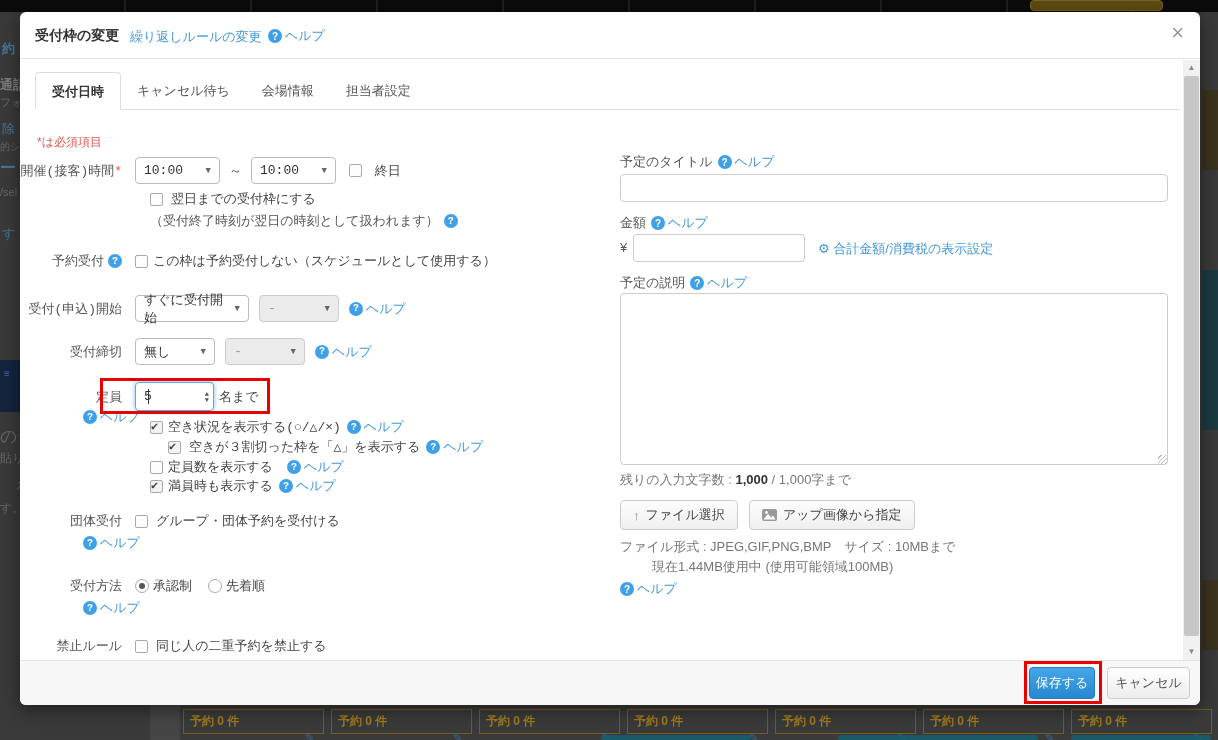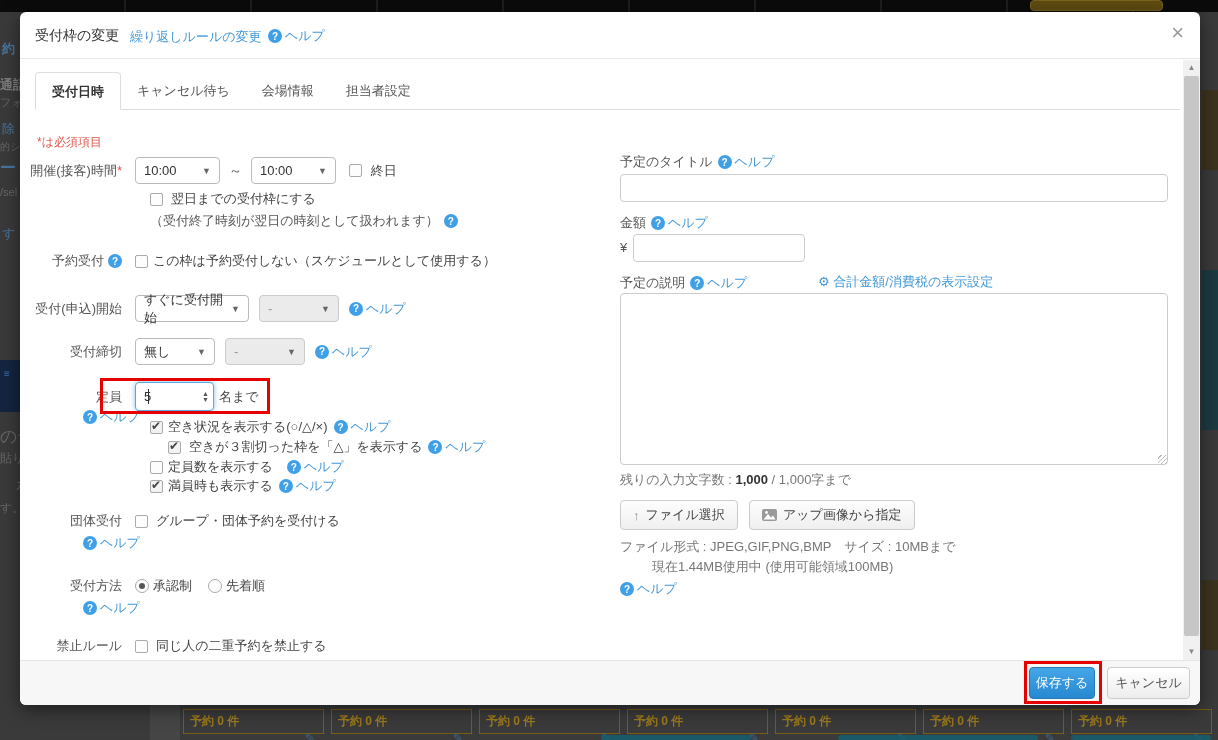--- a/index.html
+++ b/index.html
@@ -18,37 +18,37 @@
            font-size:12px; font-weight:bold; padding:3px 0 0 6px; }
   .bedit { position:absolute; top:731px; color:#3c6f9e; font-size:12px; opacity:.8; }
   .tealbar { position:absolute; top:735px; height:5px; background:#175e6e; border-radius:3px; opacity:.9; }
   .leftband { position:absolute; left:150px; top:705px; width:30px; height:35px; background:#454545; }
   .rblob { position:absolute; left:1202px; width:16px; opacity:.7; }
 
   
   .modal { position:absolute; left:20px; top:12px; width:1180px; height:693px; background:#fff; border-radius:6px;
            box-shadow:0 4px 18px rgba(0,0,0,.5); font-size:13px; color:#333; }
   .mheader { position:absolute; left:0; top:0; right:0; height:47px; border-bottom:1px solid #e5e5e5; }
-  .mtitle { position:absolute; left:15px; top:15px; font-size:14px; font-weight:normal; color:#333; }
+  .mtitle { position:absolute; left:15px; top:15px; font-size:14px; font-weight:bold; color:#333; }
   .hlink { color:#4398d8; cursor:pointer; }
   .mheader .hlink.repeat { position:absolute; left:110px; top:16px; }
   .helpwrap { display:inline-flex; align-items:center; gap:3px; color:#4398d8; cursor:pointer; }
   .mheader .helpwrap { position:absolute; left:248px; top:15px; }
   .qicon { display:inline-flex; align-items:center; justify-content:center; width:14px; height:14px; border-radius:50%;
            background:#3fa0e8; color:#fff; font-size:10px; font-weight:bold; flex:0 0 14px; }
   .closex { position:absolute; right:16px; top:10px; font-size:22px; color:#9a9a9a; cursor:pointer; line-height:1; }
 
   .tabbar { position:absolute; left:15px; top:60px; right:20px; height:38px; border-bottom:1px solid #ddd; display:flex; }
   .tab { padding:10px 16px 0 16px; height:38px; color:#555; cursor:pointer; }
   .tab.active { background:#fff; border:1px solid #ddd; border-bottom:1px solid #fff; border-radius:4px 4px 0 0; font-weight:bold; color:#333; margin-bottom:-1px; }
 
   .reqnote { position:absolute; left:17px; top:122px; color:#e0584f; font-size:12px; }
   .star { color:#e0584f; }
 
-  .row { position:absolute; display:flex; align-items:center; }
+  .row { position:absolute; display:flex; align-items:center;font-family:Liberation Mono, monospace; }
   .flabel { width:115px; text-align:right; padding-right:13px; color:#555; flex:0 0 115px; }
   .sel { display:inline-flex; align-items:center; justify-content:space-between; border:1px solid #bbb; border-radius:4px;
          background:#fff; height:27px; padding:0 8px; color:#333; cursor:pointer; }
   .sel .caret { color:#666; font-size:9px; margin-left:8px; }
   .sel.dis { background:#ebebeb; color:#999; border-color:#ccc; }
   .chk { display:inline-block; width:13px; height:13px; border:1px solid #aaa; border-radius:2px; background:#fdfdfd;
          margin-right:5px; position:relative; vertical-align:-2px; cursor:pointer; flex:0 0 13px; }
   .chk.checked { background:#f2f2f2; }
   .chk.checked::after { content:"✔"; position:absolute; left:0px; top:-3px; font-size:12px; color:#444; }
   .radio { display:inline-block; width:14px; height:14px; border:1px solid #aaa; border-radius:50%; background:#fff;
@@ -312,21 +312,21 @@
 
     <div class="rightcol-label" style="left:600px; top:202px;">
       <span>金額</span>
       <span class="helpwrap">
         <span class="qicon">?</span>
           <span>ヘルプ</span>
       </span>
     </div>
     <span style="position:absolute; left:600px; top:228px; color:#555;">¥</span>
     <input class="ti" style="position: absolute; left: 613px; top: 222px; width: 172px;" value="">
-    <span class="hlink" style="position:absolute; left:798px; top:228px;margin-top:33px;">
+    <span class="hlink" style="position:absolute; left:798px; top:228px;">
       <span>⚙</span>
       <span>合計金額/消費税の表示設定</span>
     </span>
 
     <div class="rightcol-label" style="left:600px; top:262px;">
       <span>予定の説明</span>
       <span class="helpwrap">
         <span class="qicon">?</span>
           <span>ヘルプ</span>
       </span>

